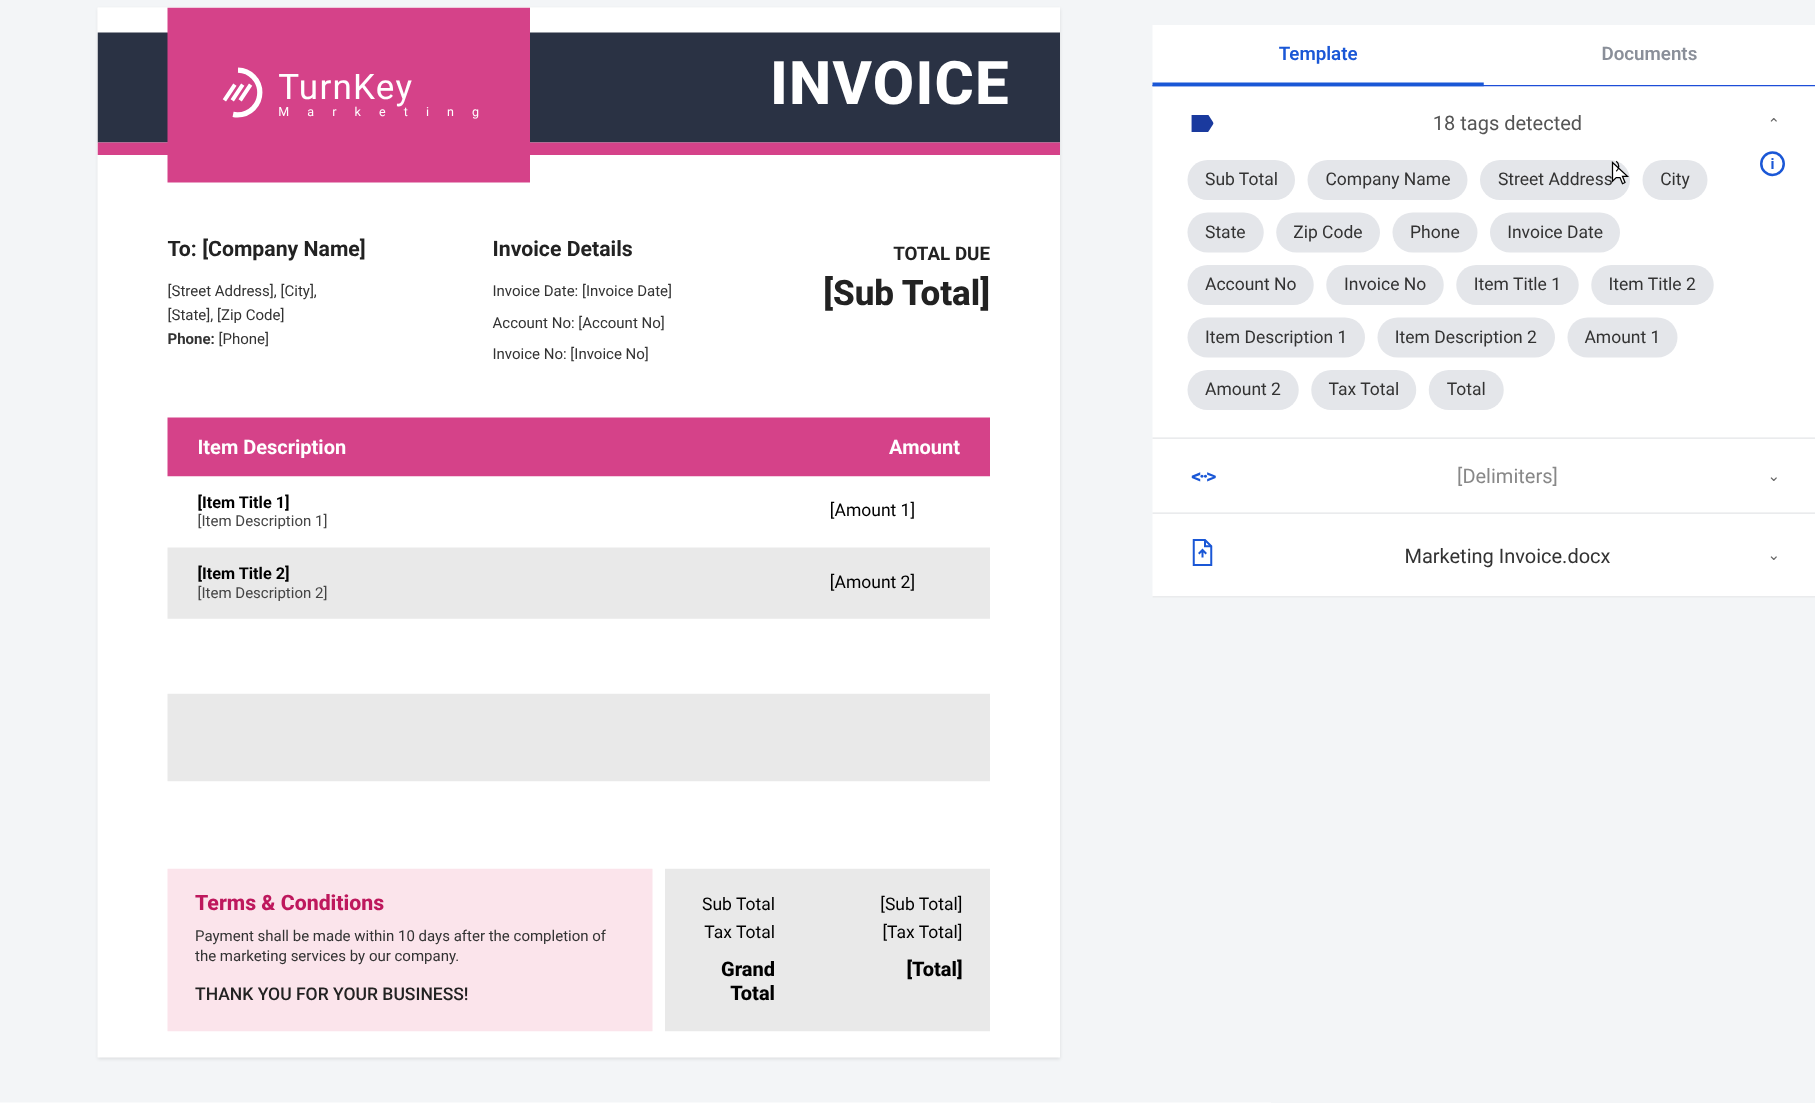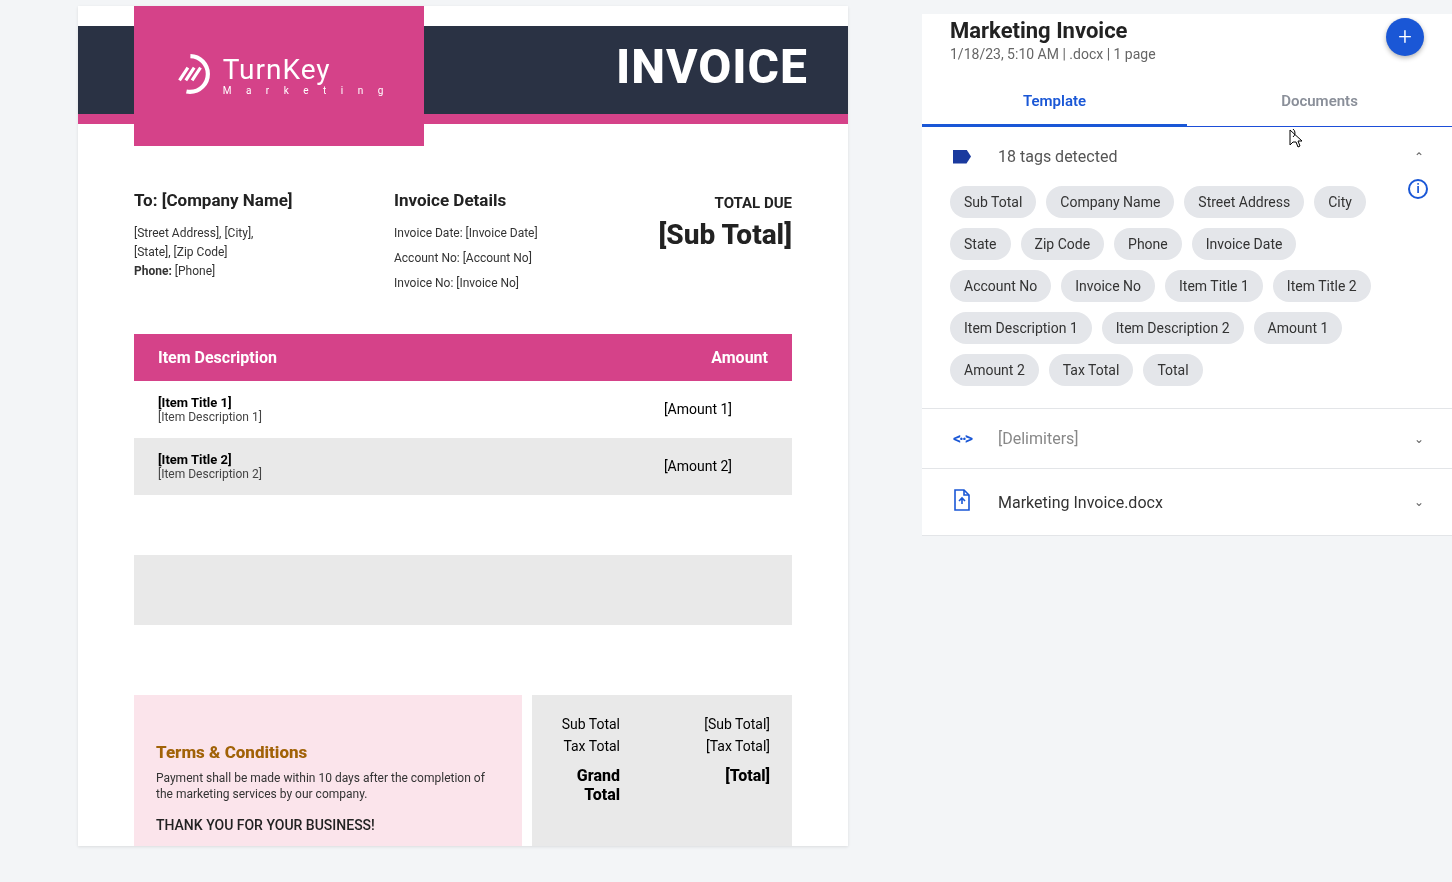--- a/index.html
+++ b/index.html
@@ -45,21 +45,21 @@
   .row.alt { background:#e9e9e9; }
   .row .c1 { flex:1; }
   .row .c2 { width:140px; text-align:center; font-size:14px; }
   .row .ititle { font-size:13px; font-weight:700; }
   .row .idesc { font-size:12px; color:#444; }
 
   .blank-strip { height:70px; background:#e9e9e9; margin-top:60px; }
 
   .bottom-row { display:flex; gap:10px; margin-top:70px; }
   .terms { flex:0 0 388px; background:#fbe4eb; padding:18px 22px; }
-  .terms h4 { font-size:17px; font-weight:800; color:#a16207; margin-bottom:8px;margin-top:29px; }
+  .terms h4 { font-size:17px; font-weight:800; color:#be185d; margin-bottom:8px; }
   .terms p { font-size:12px; color:#333; line-height:1.4; }
   .thanks { font-size:14px; font-weight:500; color:#222; margin-top:14px; }
   .totals { flex:1; background:#e9e9e9; padding:18px 22px; }
   .tot-line { display:flex; font-size:14px; padding:3px 0; }
   .tot-line .l { flex:1; text-align:right; padding-right:40px; }
   .tot-line .v { width:110px; text-align:right; }
   .tot-line.grand { font-weight:800; font-size:16px; margin-top:6px; }
 
   
   .panel { background:#fff; margin-right:0; width:100%; }
@@ -67,21 +67,21 @@
   .panel-titles { flex:1; }
   .panel-title { font-size:22px; font-weight:700; color:#222; }
   .panel-meta { font-size:14px; color:#666; margin-top:3px; }
   .fab { width:38px; height:38px; border-radius:50%; background:#1a57d6; color:#fff; display:flex; align-items:center; justify-content:center; font-size:24px; font-weight:300; box-shadow:0 2px 5px rgba(0,0,0,.3); cursor:pointer; }
 
   .tabs { display:flex; border-bottom:1px solid #1d4ed8; margin-top:6px; }
   .tab { flex:1; text-align:center; padding:14px 0; font-size:15px; font-weight:600; color:#8a8f99; cursor:pointer; }
   .tab.active { color:#1a57d6; border-bottom:3px solid #1a57d6; margin-bottom:-1px; }
 
   .section { border-bottom:1px solid #e3e5e8; }
-  .sec-head { display:flex; align-items:center; padding:20px 28px; cursor:pointer; position:relative; }
+  .sec-head { display:flex; align-items:center; padding:20px 28px; cursor:pointer; position:relative;text-align:center; }
   .sec-head .iconbox { width:24px; display:flex; justify-content:center; }
   .sec-head .label { flex:1; font-size:16px; color:#555; margin-left:24px; }
   .chev { color:#666; font-size:12px; }
   .info-i { position:absolute; right:24px; top:52px; width:20px; height:20px; border:2px solid #1a57d6; border-radius:50%; color:#1a57d6; font-size:12px; display:flex; align-items:center; justify-content:center; font-weight:bold; cursor:pointer; }
 
   .chips { display:flex; flex-wrap:wrap; gap:10px; padding:0 58px 22px 28px; }
   .chip { background:#e4e6ea; color:#333; font-size:14px; padding:8px 14px; border-radius:18px; cursor:pointer; white-space:nowrap; }
 
   .file-row .label { color:#333; }
   .delim-row .label { color:#888; }
@@ -178,29 +178,20 @@
               <div class="v">[Total]</div>
             </div>
         </div>
       </div>
     </div>
   </div>
 </div>
 
 <div class="side-col">
   <div class="panel">
-    <div class="panel-top">
-      <div class="panel-titles">
-        <div class="panel-title">Marketing Invoice</div>
-        <div class="panel-meta">1/18/23, 5:10 AM | .docx | 1 page</div>
-      </div>
-      <div class="fab">
-          <span>+</span>
-        </div>
-    </div>
 
     <div class="tabs">
       <div class="tab active">Template</div>
       <div class="tab">Documents</div>
     </div>
 
     <div class="section" style="position:relative">
       <div class="sec-head">
         <div class="iconbox">
             <div class="tag-icon"></div>

